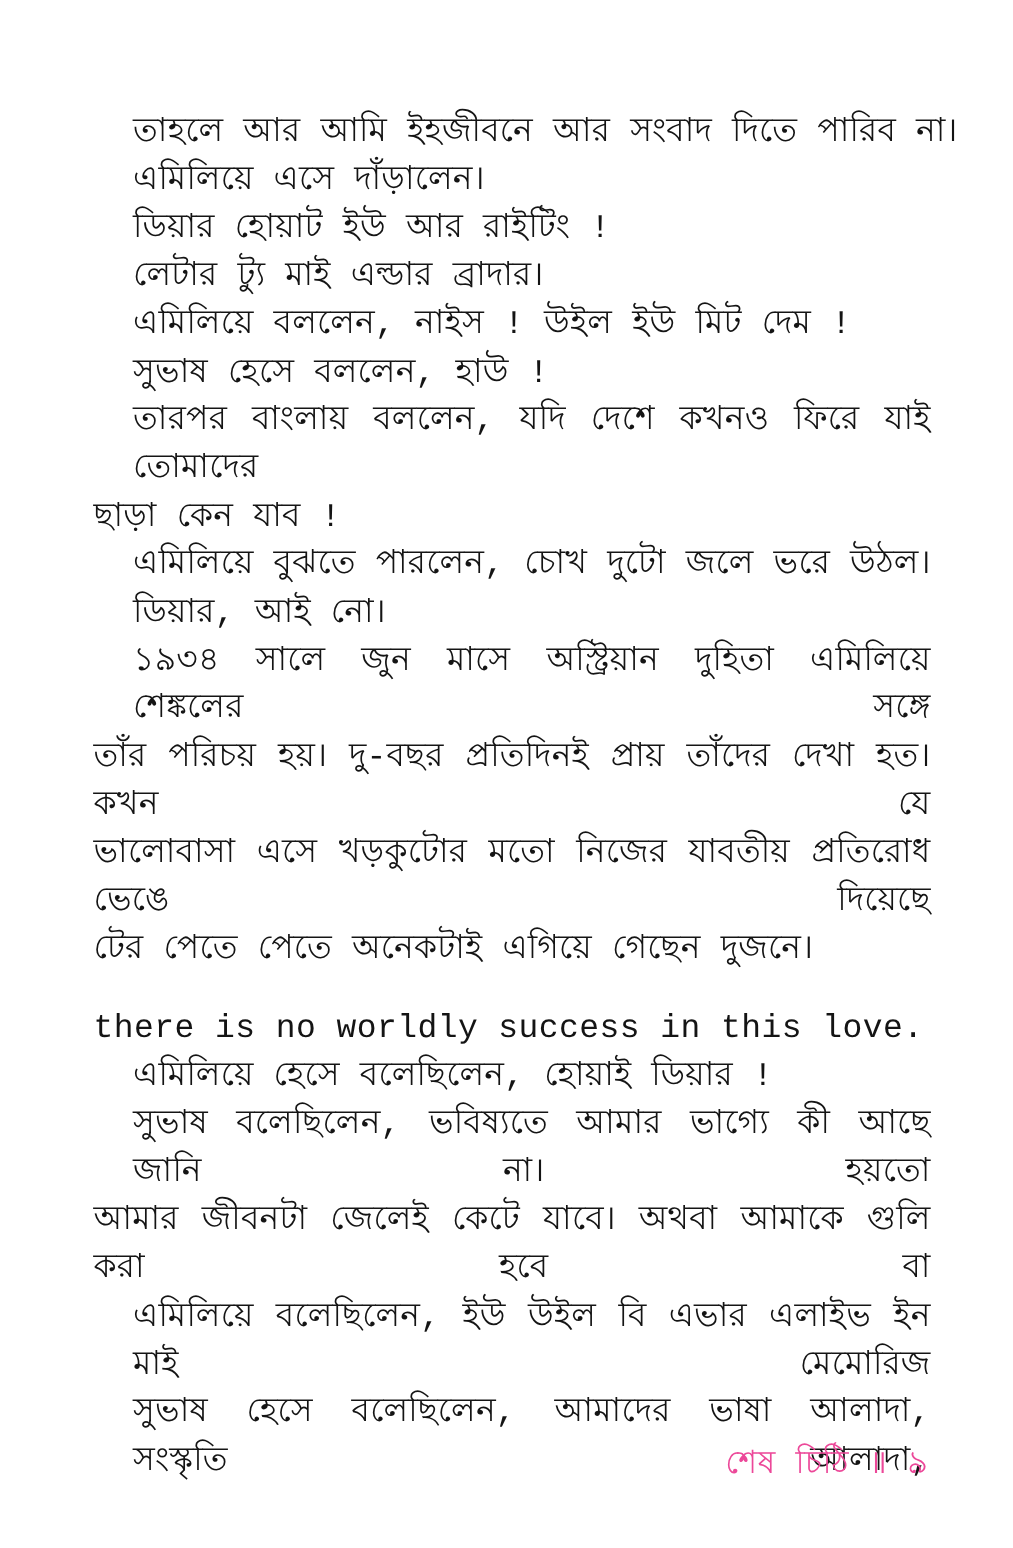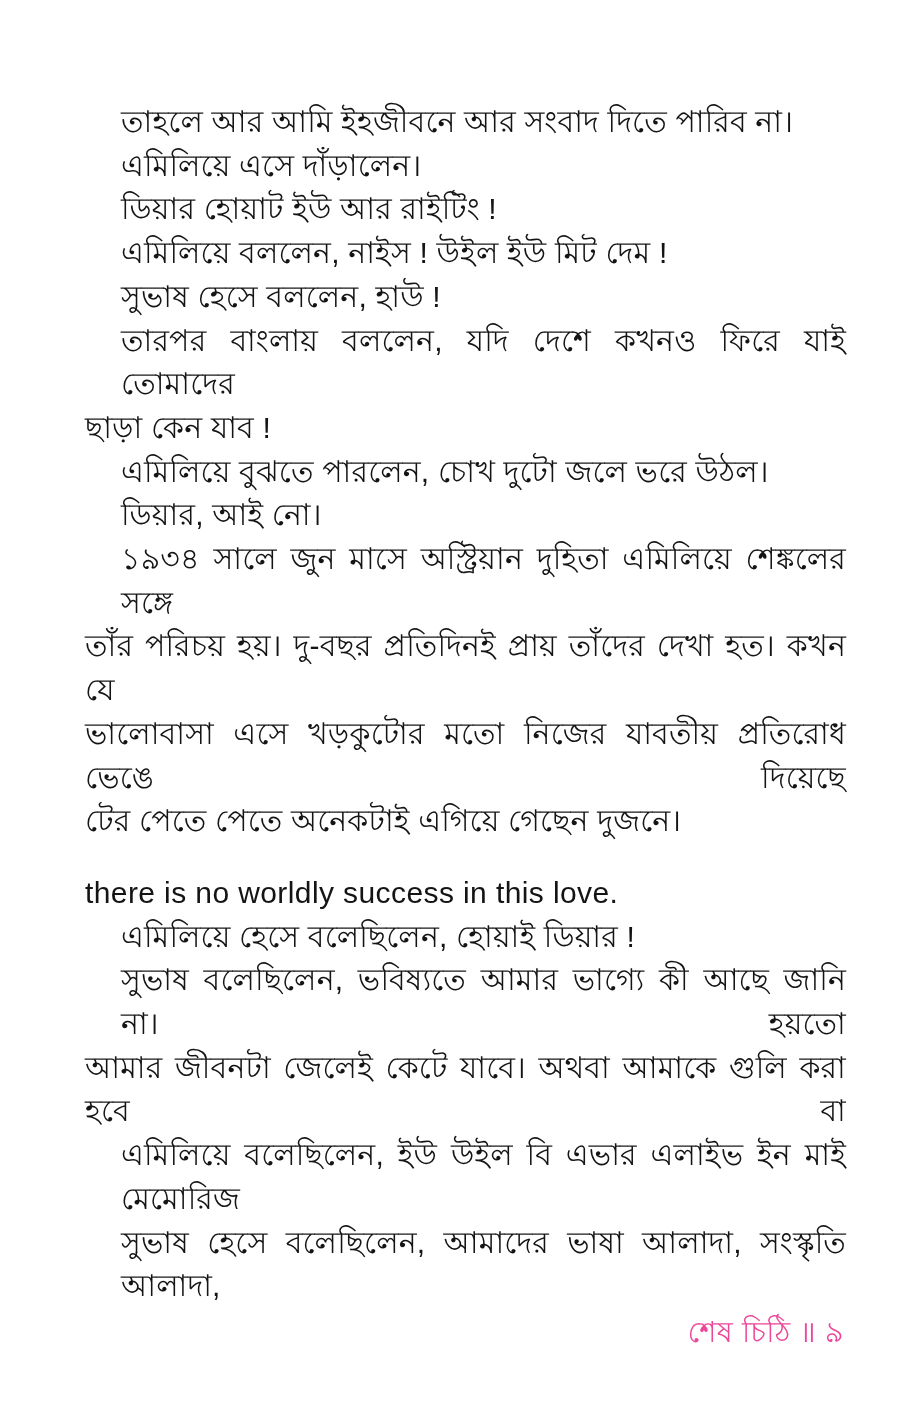--- a/index.html
+++ b/index.html
@@ -2,21 +2,21 @@
 <html lang="bn"><head>
 <meta charset="utf-8">
 <style>
   html,body{margin:0;padding:0;background:#e8e8e8;}
   .page{
     position:relative;
     width:921px;height:1407px;
     margin:0 auto;
     background:#ffffff;
     color:#141414;
-    font-family:Liberation Sans, sans-serif;
+    font-family:Liberation Mono, monospace;
     overflow:hidden;
   }
   .text-block{
     position:absolute;
     left:85px;top:100px;
     width:761px;
     font-size:30px;
     line-height:43.7px;
   }
   .line{
@@ -46,20 +46,21 @@
   }
 </style>
 </head>
 <body>
 
 <div class="page">
   <div class="text-block" id="text-block">
       <div class="line indent">তাহলে আর আমি ইহজীবনে আর সংবাদ দিতে পারিব না।</div>
       <div class="line indent">এমিলিয়ে এসে দাঁড়ালেন।</div>
       <div class="line indent">ডিয়ার হোয়াট ইউ আর রাইটিং !</div>
+      <div class="line indent">লেটার ট্যু মাই এল্ডার ব্রাদার।</div>
       <div class="line indent">এমিলিয়ে বললেন, নাইস ! উইল ইউ মিট দেম !</div>
       <div class="line indent">সুভাষ হেসে বললেন, হাউ !</div>
       <div class="line indent fill">তারপর বাংলায় বললেন, যদি দেশে কখনও ফিরে যাই তোমাদের</div>
       <div class="line">ছাড়া কেন যাব !</div>
       <div class="line indent">এমিলিয়ে বুঝতে পারলেন, চোখ দুটো জলে ভরে উঠল।</div>
       <div class="line indent">ডিয়ার, আই নো।</div>
       <div class="line indent fill">১৯৩৪ সালে জুন মাসে অস্ট্রিয়ান দুহিতা এমিলিয়ে শেঙ্কলের সঙ্গে</div>
       <div class="line fill">তাঁর পরিচয় হয়। দু-বছর প্রতিদিনই প্রায় তাঁদের দেখা হত। কখন যে</div>
       <div class="line fill">ভালোবাসা এসে খড়কুটোর মতো নিজের যাবতীয় প্রতিরোধ ভেঙে দিয়েছে</div>
       <div class="line">টের পেতে পেতে অনেকটাই এগিয়ে গেছেন দুজনে।</div>

